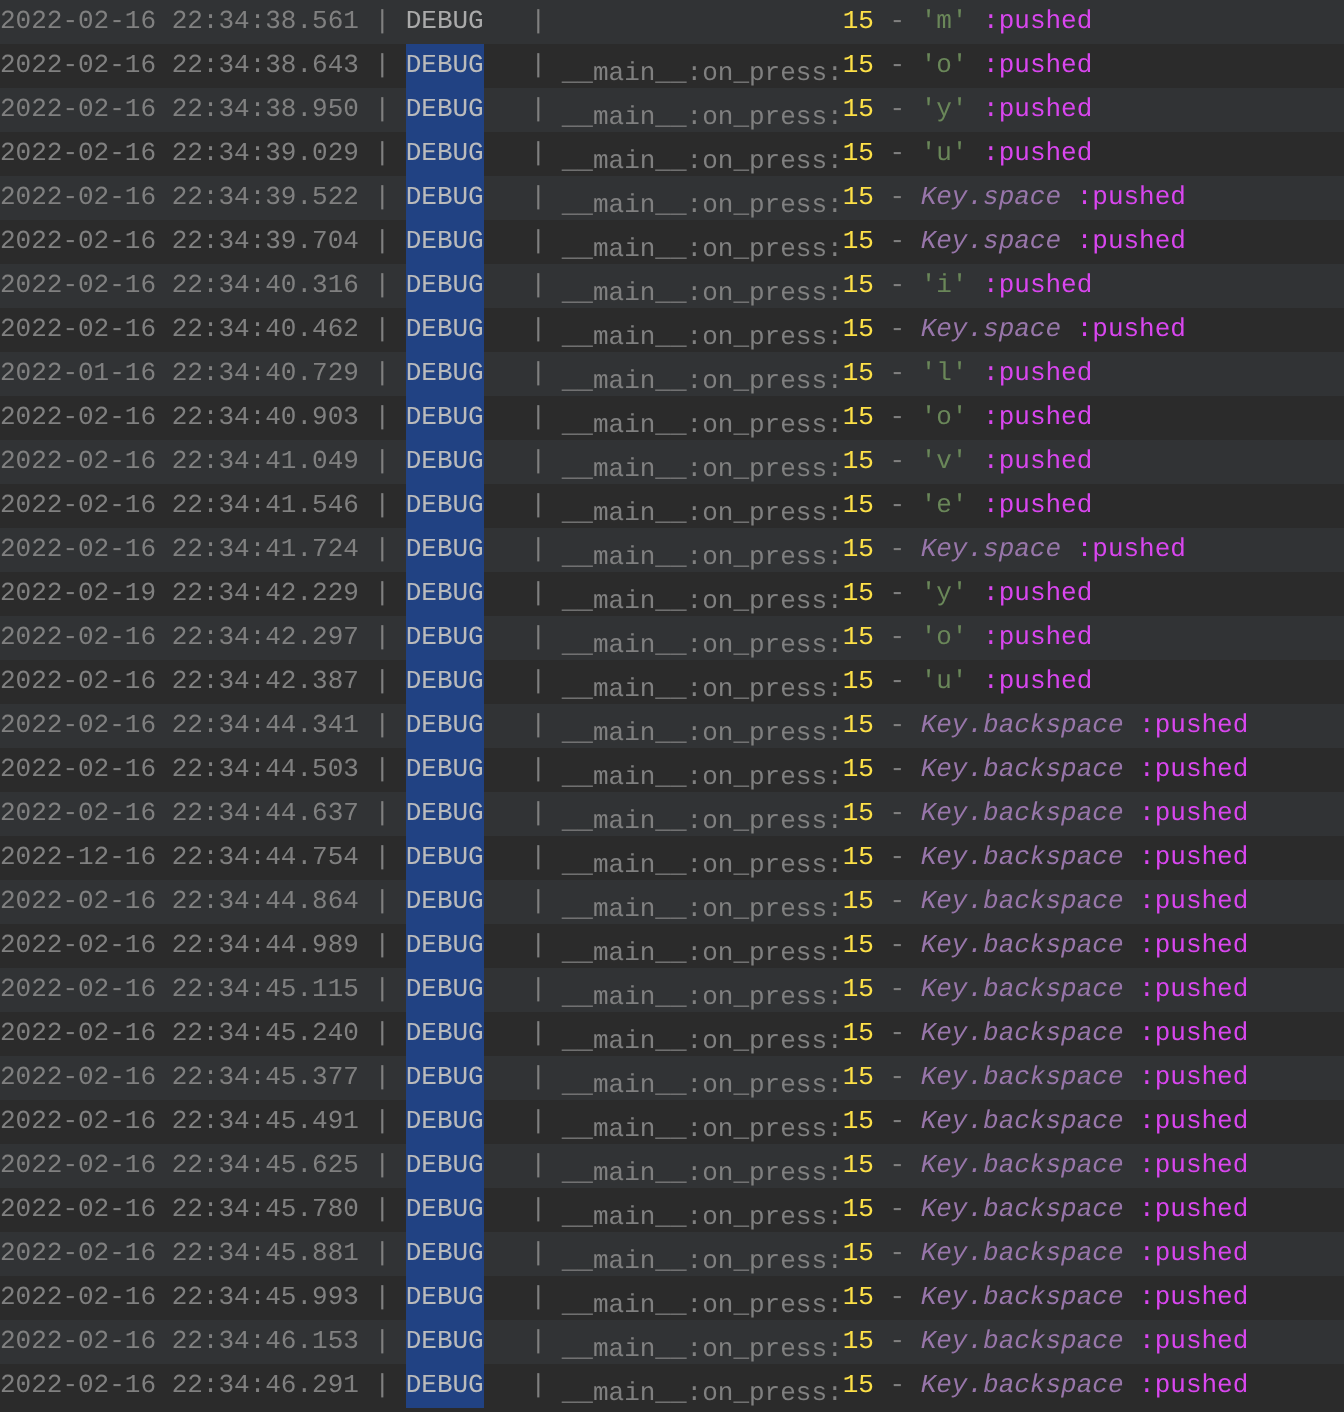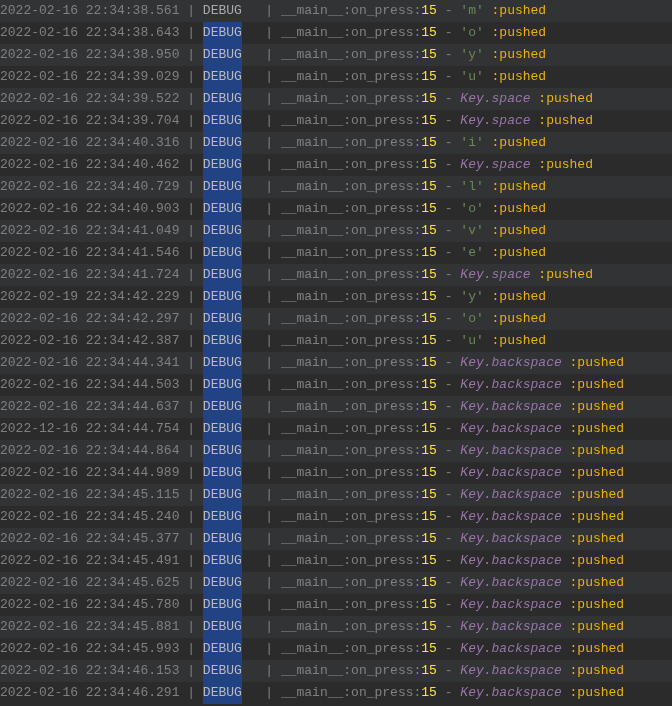--- a/index.html
+++ b/index.html
@@ -14,21 +14,21 @@
       line-height: 22px;
       color: #888;
       width: 672px;
       height: 706px;
       overflow: hidden;
     }
     .log-line {
       display: flex;
       white-space: pre;
       height: 22px;
-      align-items: flex-end;
+      align-items: flex-start;
     }
     .log-line:nth-child(odd) {
       background: #313335;
     }
     .log-line:nth-child(even) {
       background: #2b2b2b;
     }
     .timestamp {
       color: #808080;
     }
@@ -54,36 +54,36 @@
       color: #808080;
     }
     .key-char {
       color: #6A8759;
     }
     .key-special {
       color: #9876AA;
       font-style: italic;
     }
     .pushed {
-      color: #eab308;
+      color: #d946ef;
     }
   </style>
 </head>
 <body>
 
 <div id="log-container">
     <div class="log-line"><span class="timestamp">2022-02-16 22:34:38.561</span><span class="sep"> | </span><span class="level">DEBUG</span><span class="sep">   </span><span class="sep">| </span><span class="module">__main__:on_press:</span><span class="lineno">15</span><span class="dash"> - </span><span class="key-char">'m'</span><span class="pushed"> :pushed</span></div>
     <div class="log-line"><span class="timestamp">2022-02-16 22:34:38.643</span><span class="sep"> | </span><span class="level-hl">DEBUG</span><span class="sep">   </span><span class="sep">| </span><span class="module">__main__:on_press:</span><span class="lineno">15</span><span class="dash"> - </span><span class="key-char">'o'</span><span class="pushed"> :pushed</span></div>
     <div class="log-line"><span class="timestamp">2022-02-16 22:34:38.950</span><span class="sep"> | </span><span class="level-hl">DEBUG</span><span class="sep">   </span><span class="sep">| </span><span class="module">__main__:on_press:</span><span class="lineno">15</span><span class="dash"> - </span><span class="key-char">'y'</span><span class="pushed"> :pushed</span></div>
     <div class="log-line"><span class="timestamp">2022-02-16 22:34:39.029</span><span class="sep"> | </span><span class="level-hl">DEBUG</span><span class="sep">   </span><span class="sep">| </span><span class="module">__main__:on_press:</span><span class="lineno">15</span><span class="dash"> - </span><span class="key-char">'u'</span><span class="pushed"> :pushed</span></div>
     <div class="log-line"><span class="timestamp">2022-02-16 22:34:39.522</span><span class="sep"> | </span><span class="level-hl">DEBUG</span><span class="sep">   </span><span class="sep">| </span><span class="module">__main__:on_press:</span><span class="lineno">15</span><span class="dash"> - </span><span class="key-special">Key.space</span><span class="pushed"> :pushed</span></div>
     <div class="log-line"><span class="timestamp">2022-02-16 22:34:39.704</span><span class="sep"> | </span><span class="level-hl">DEBUG</span><span class="sep">   </span><span class="sep">| </span><span class="module">__main__:on_press:</span><span class="lineno">15</span><span class="dash"> - </span><span class="key-special">Key.space</span><span class="pushed"> :pushed</span></div>
     <div class="log-line"><span class="timestamp">2022-02-16 22:34:40.316</span><span class="sep"> | </span><span class="level-hl">DEBUG</span><span class="sep">   </span><span class="sep">| </span><span class="module">__main__:on_press:</span><span class="lineno">15</span><span class="dash"> - </span><span class="key-char">'i'</span><span class="pushed"> :pushed</span></div>
     <div class="log-line"><span class="timestamp">2022-02-16 22:34:40.462</span><span class="sep"> | </span><span class="level-hl">DEBUG</span><span class="sep">   </span><span class="sep">| </span><span class="module">__main__:on_press:</span><span class="lineno">15</span><span class="dash"> - </span><span class="key-special">Key.space</span><span class="pushed"> :pushed</span></div>
-    <div class="log-line"><span class="timestamp">2022-02-16 22:34:40.729</span><span class="sep"> | </span><span class="level-hl">DEBUG</span><span class="sep">   </span><span class="sep">| </span><span class="module">__main__:on_press:</span><span class="lineno">15</span><span class="dash"> - </span><span class="key-char">'l'</span><span class="pushed"> :pushed</span></div>
+    <div class="log-line"><span class="timestamp">2022-01-16 22:34:40.729</span><span class="sep"> | </span><span class="level-hl">DEBUG</span><span class="sep">   </span><span class="sep">| </span><span class="module">__main__:on_press:</span><span class="lineno">15</span><span class="dash"> - </span><span class="key-char">'l'</span><span class="pushed"> :pushed</span></div>
     <div class="log-line"><span class="timestamp">2022-02-16 22:34:40.903</span><span class="sep"> | </span><span class="level-hl">DEBUG</span><span class="sep">   </span><span class="sep">| </span><span class="module">__main__:on_press:</span><span class="lineno">15</span><span class="dash"> - </span><span class="key-char">'o'</span><span class="pushed"> :pushed</span></div>
     <div class="log-line"><span class="timestamp">2022-02-16 22:34:41.049</span><span class="sep"> | </span><span class="level-hl">DEBUG</span><span class="sep">   </span><span class="sep">| </span><span class="module">__main__:on_press:</span><span class="lineno">15</span><span class="dash"> - </span><span class="key-char">'v'</span><span class="pushed"> :pushed</span></div>
     <div class="log-line"><span class="timestamp">2022-02-16 22:34:41.546</span><span class="sep"> | </span><span class="level-hl">DEBUG</span><span class="sep">   </span><span class="sep">| </span><span class="module">__main__:on_press:</span><span class="lineno">15</span><span class="dash"> - </span><span class="key-char">'e'</span><span class="pushed"> :pushed</span></div>
     <div class="log-line"><span class="timestamp">2022-02-16 22:34:41.724</span><span class="sep"> | </span><span class="level-hl">DEBUG</span><span class="sep">   </span><span class="sep">| </span><span class="module">__main__:on_press:</span><span class="lineno">15</span><span class="dash"> - </span><span class="key-special">Key.space</span><span class="pushed"> :pushed</span></div>
     <div class="log-line"><span class="timestamp">2022-02-19 22:34:42.229</span><span class="sep"> | </span><span class="level-hl">DEBUG</span><span class="sep">   </span><span class="sep">| </span><span class="module">__main__:on_press:</span><span class="lineno">15</span><span class="dash"> - </span><span class="key-char">'y'</span><span class="pushed"> :pushed</span></div>
     <div class="log-line"><span class="timestamp">2022-02-16 22:34:42.297</span><span class="sep"> | </span><span class="level-hl">DEBUG</span><span class="sep">   </span><span class="sep">| </span><span class="module">__main__:on_press:</span><span class="lineno">15</span><span class="dash"> - </span><span class="key-char">'o'</span><span class="pushed"> :pushed</span></div>
     <div class="log-line"><span class="timestamp">2022-02-16 22:34:42.387</span><span class="sep"> | </span><span class="level-hl">DEBUG</span><span class="sep">   </span><span class="sep">| </span><span class="module">__main__:on_press:</span><span class="lineno">15</span><span class="dash"> - </span><span class="key-char">'u'</span><span class="pushed"> :pushed</span></div>
     <div class="log-line"><span class="timestamp">2022-02-16 22:34:44.341</span><span class="sep"> | </span><span class="level-hl">DEBUG</span><span class="sep">   </span><span class="sep">| </span><span class="module">__main__:on_press:</span><span class="lineno">15</span><span class="dash"> - </span><span class="key-special">Key.backspace</span><span class="pushed"> :pushed</span></div>
     <div class="log-line"><span class="timestamp">2022-02-16 22:34:44.503</span><span class="sep"> | </span><span class="level-hl">DEBUG</span><span class="sep">   </span><span class="sep">| </span><span class="module">__main__:on_press:</span><span class="lineno">15</span><span class="dash"> - </span><span class="key-special">Key.backspace</span><span class="pushed"> :pushed</span></div>
     <div class="log-line"><span class="timestamp">2022-02-16 22:34:44.637</span><span class="sep"> | </span><span class="level-hl">DEBUG</span><span class="sep">   </span><span class="sep">| </span><span class="module">__main__:on_press:</span><span class="lineno">15</span><span class="dash"> - </span><span class="key-special">Key.backspace</span><span class="pushed"> :pushed</span></div>

